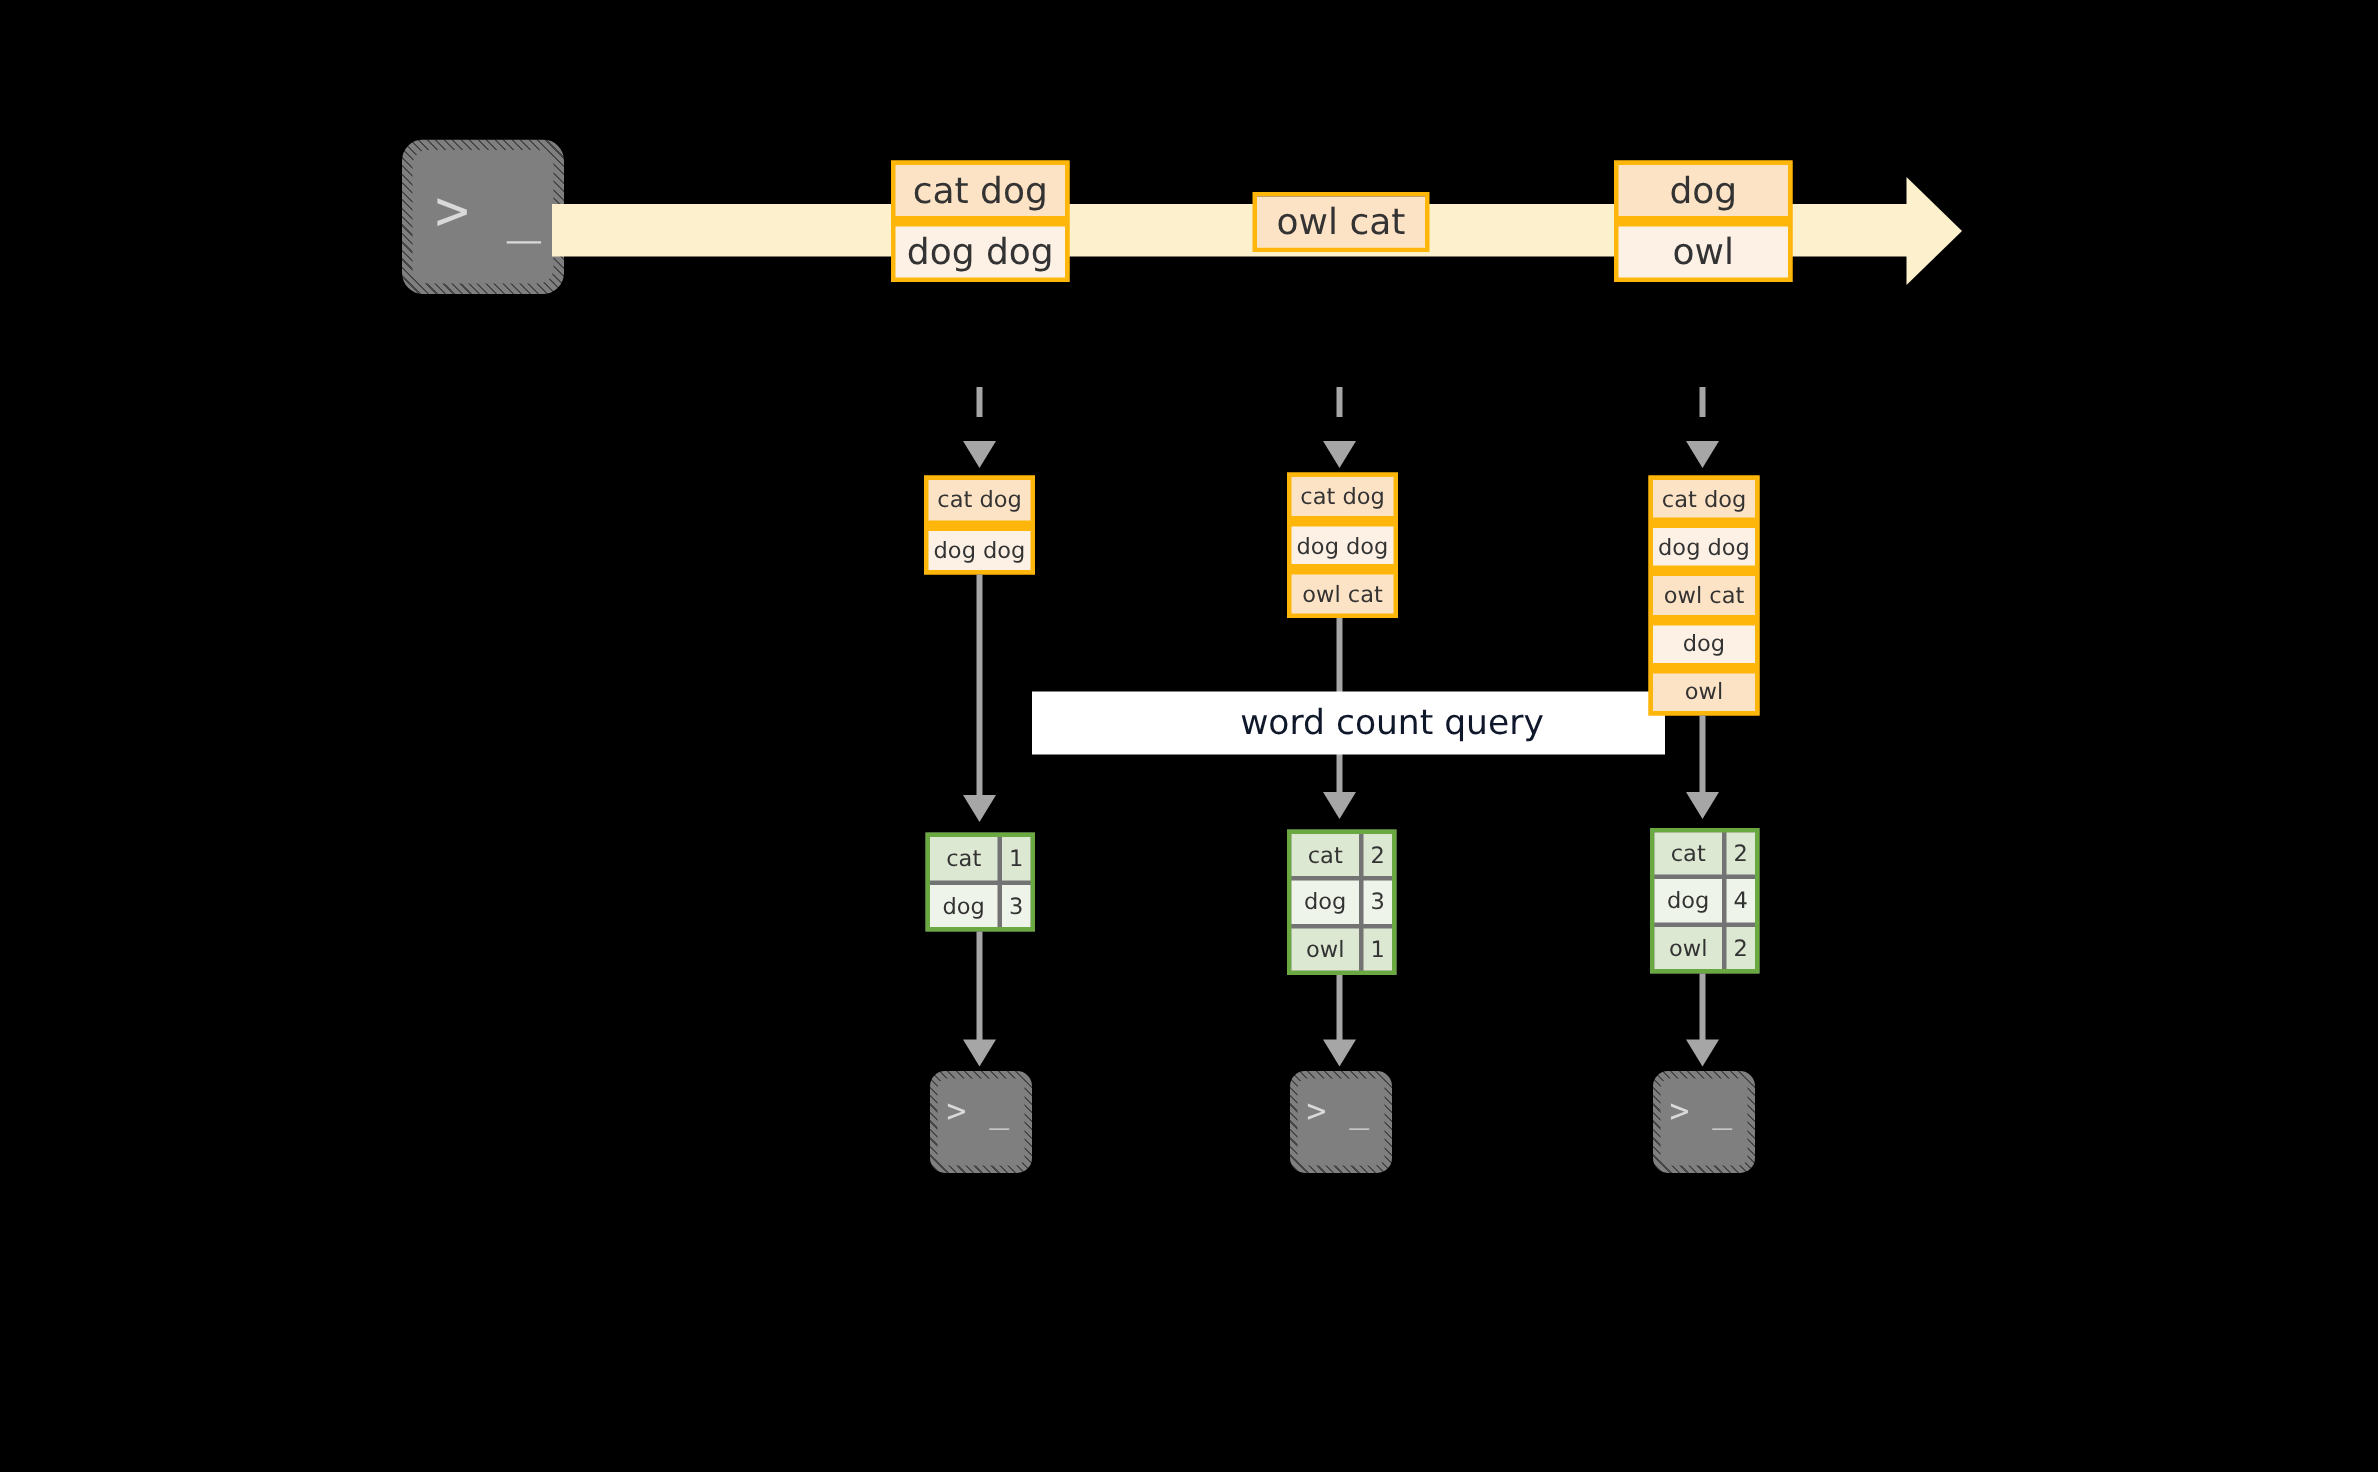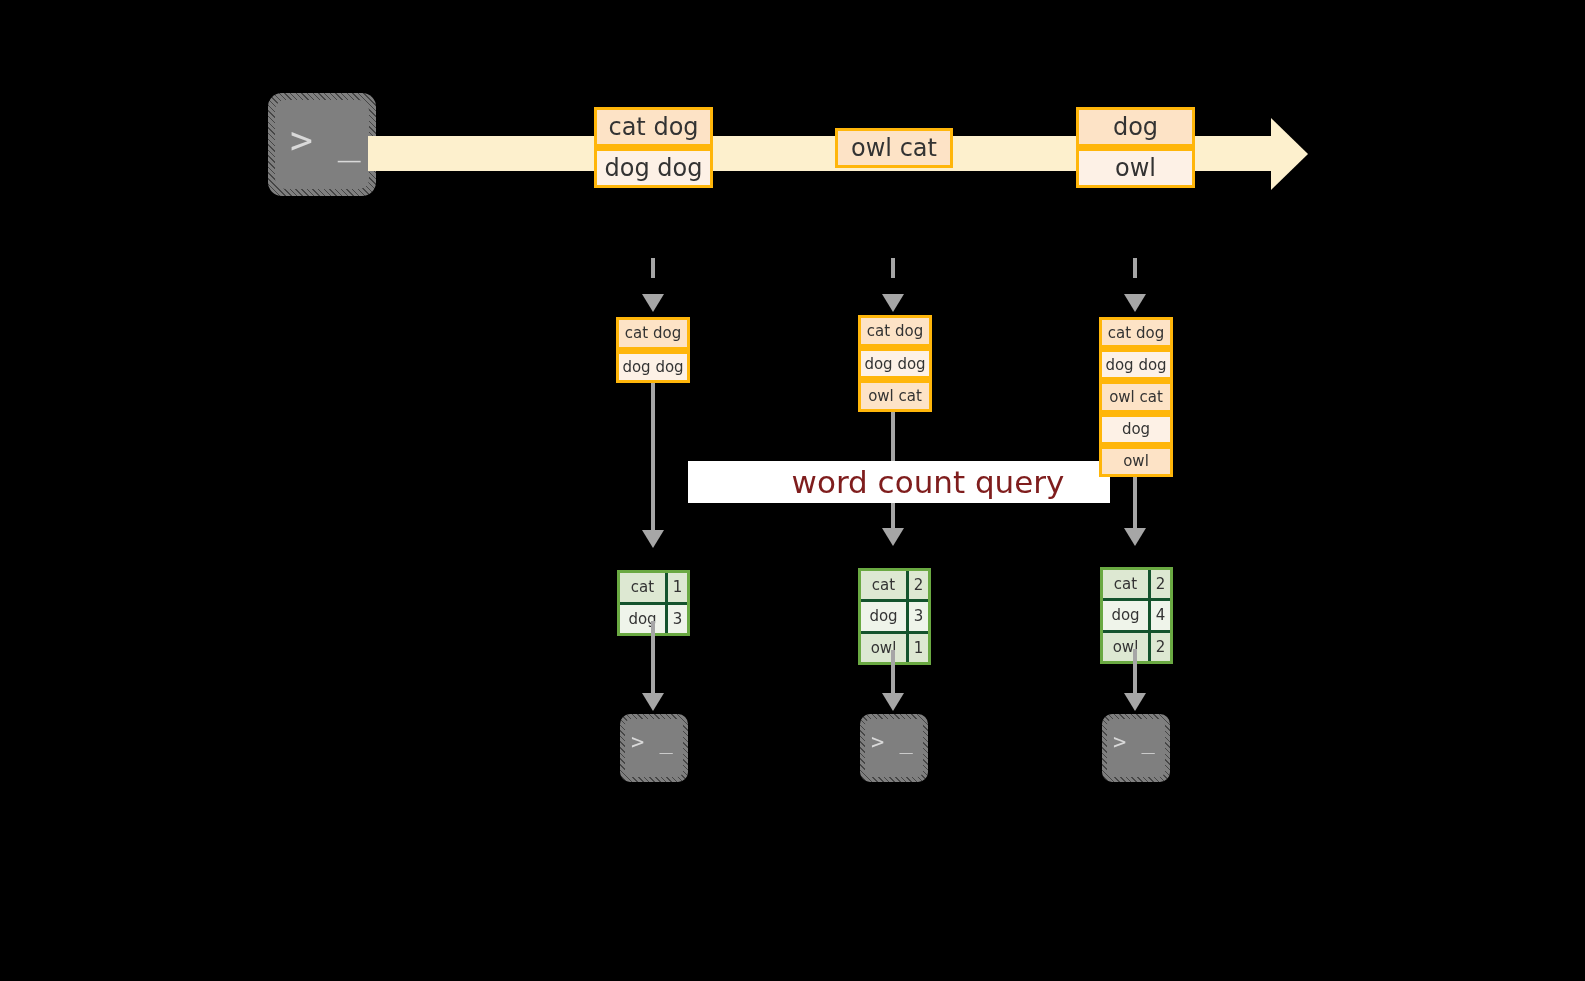--- a/index.html
+++ b/index.html
@@ -102,24 +102,23 @@
   .obox.stream-box .row { font-size: 24px; }
 
   
   .obox.snap .row { font-size: 15px; }
 
   
   .gtable {
     position: absolute;
     box-sizing: border-box;
     border: 3px solid #6aa942;
-    background: #14532d;
+    background: #737373;
     display: flex;
     flex-direction: column;
-    margin-top: 15px;
   }
   .gtable .grow {
     flex: 1 1 auto;
     display: flex;
     box-sizing: border-box;
   }
   .gtable .grow + .grow { margin-top: 3px; }
   .gtable .gcell {
     box-sizing: border-box;
     display: flex;
@@ -160,22 +159,22 @@
     left: 688px;
     top: 461px;
     width: 422px;
     height: 42px;
     background: #ffffff;
     display: flex;
     align-items: center;
     justify-content: center;
   }
   .query-band .qtext {
-    font-size: 31px;
-    color: #7f1d1d;
+    font-size: 23px;
+    color: #0f172a;
     white-space: nowrap;
     padding-left: 58px;
   }
 </style>
 </head>
 <body>
 
 <div id="stage">
 
   <div class="terminal big">

